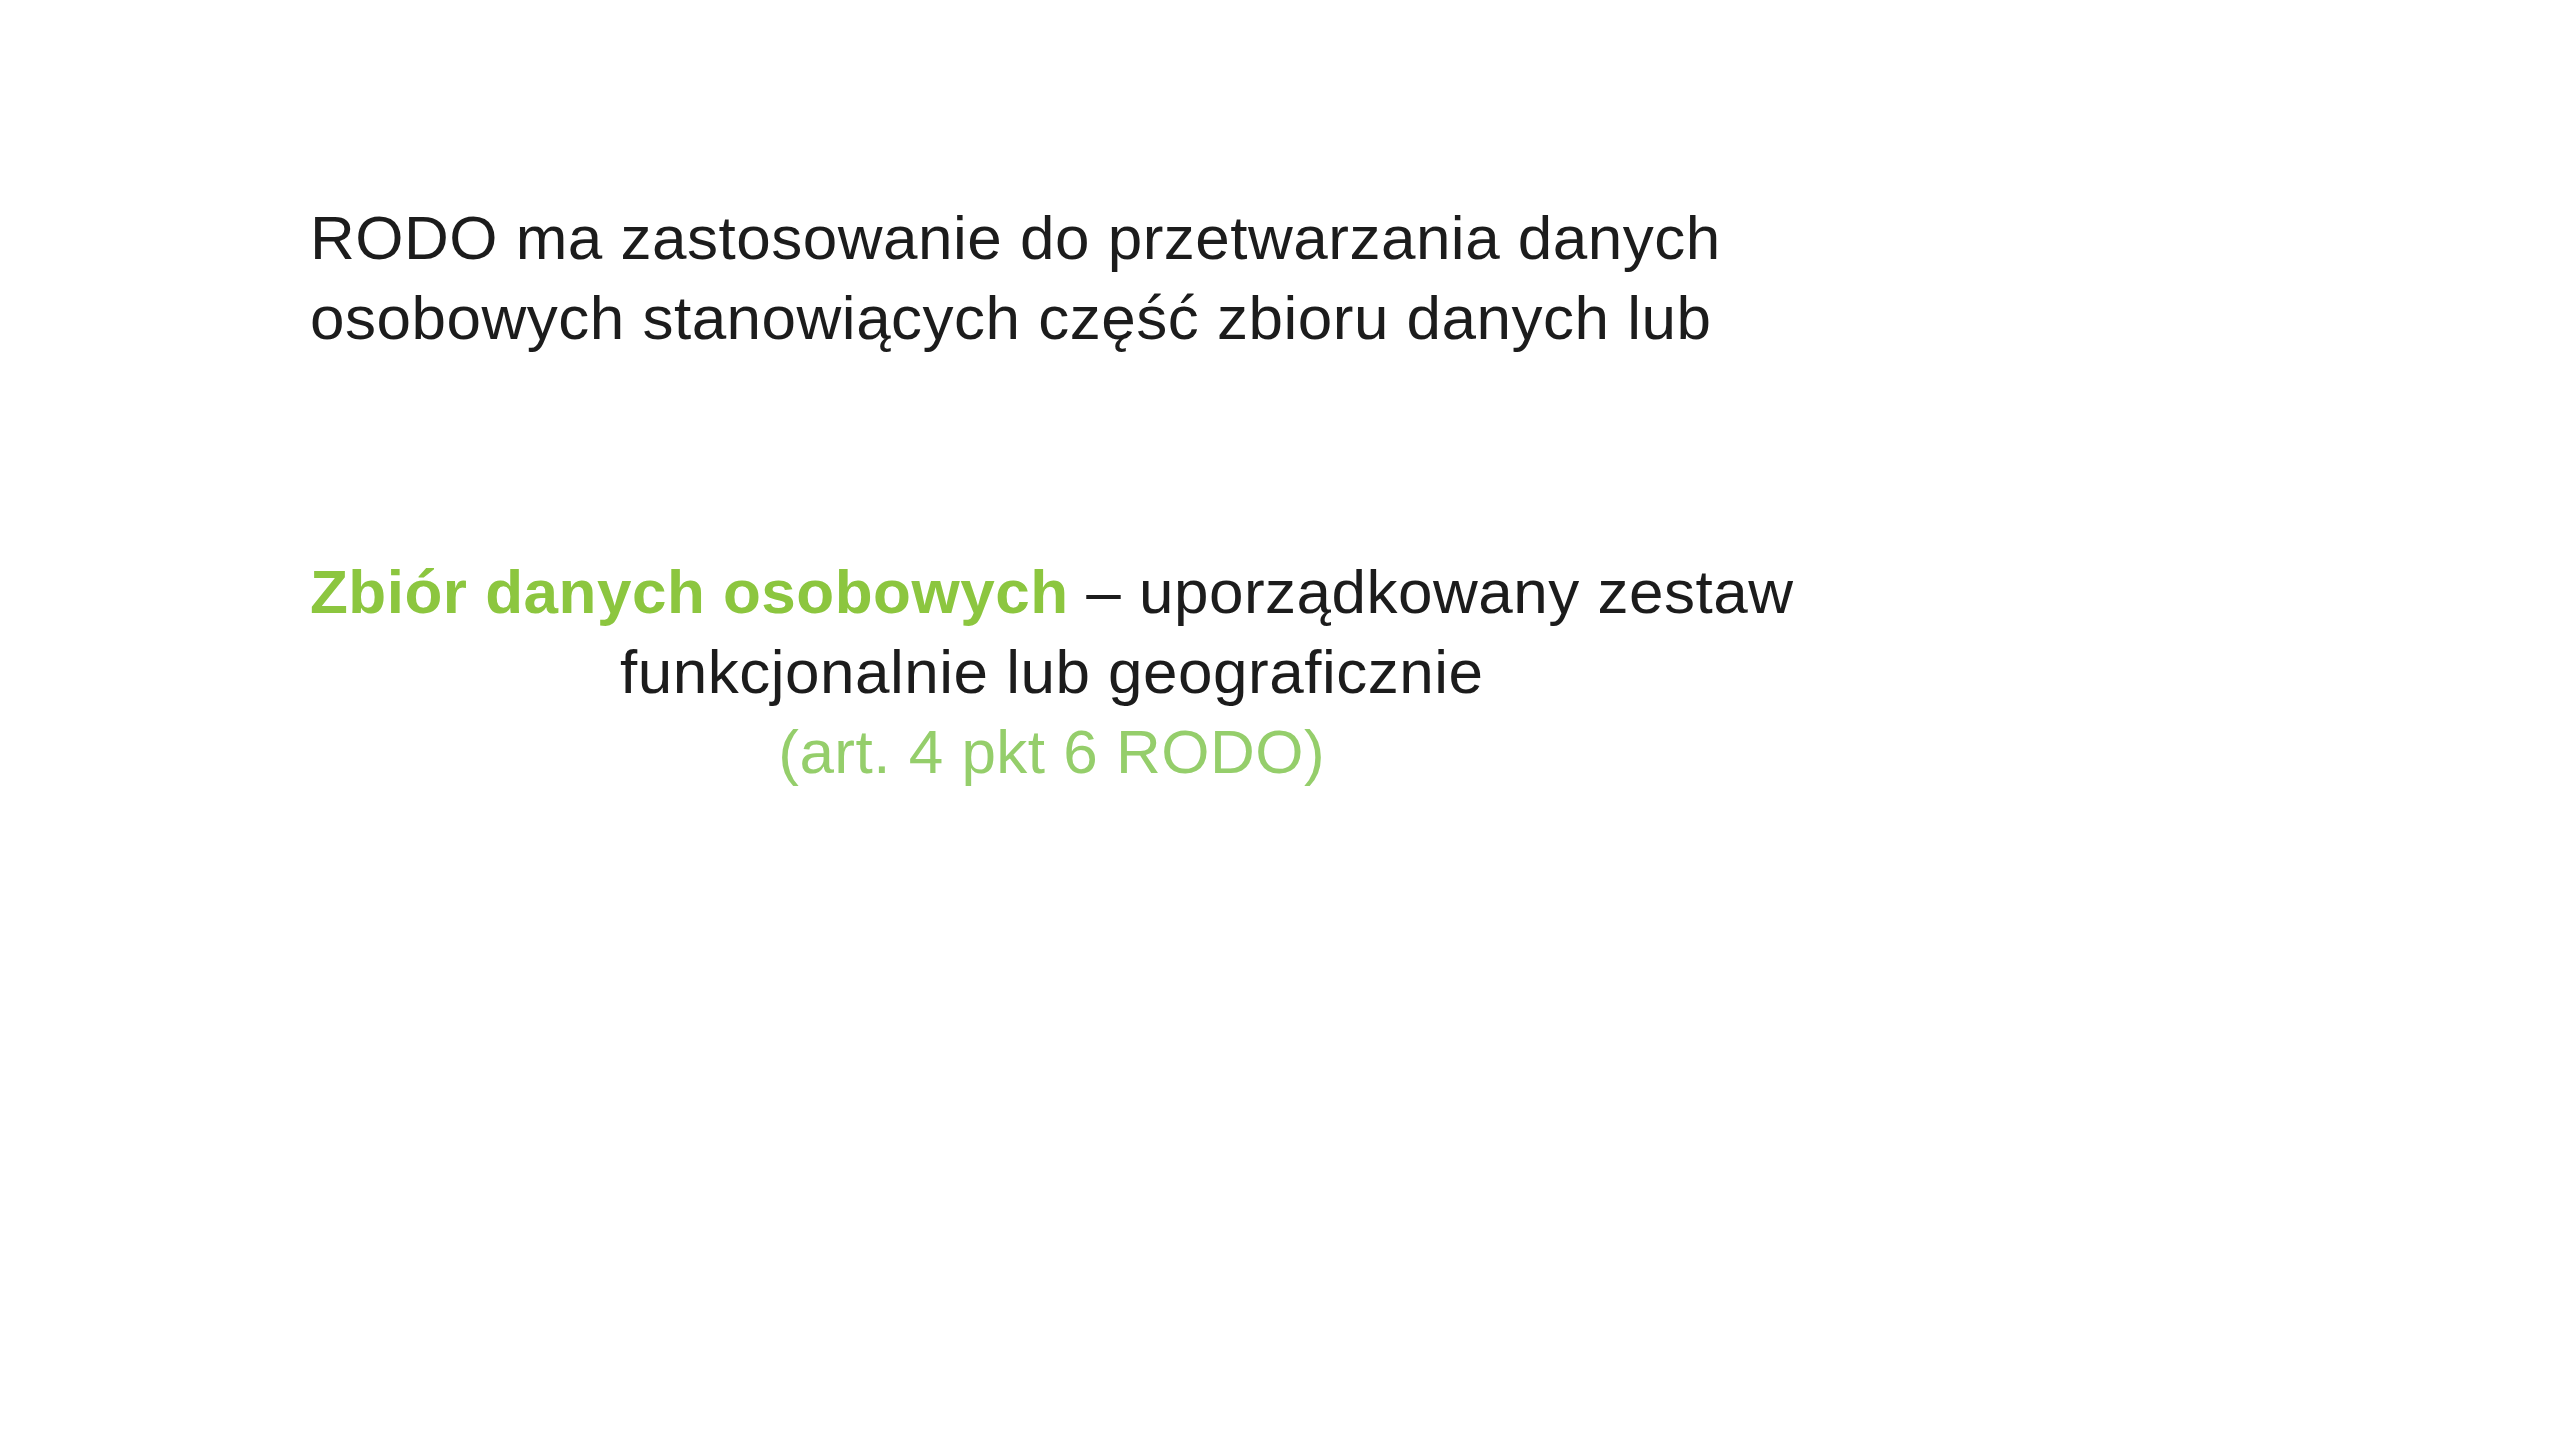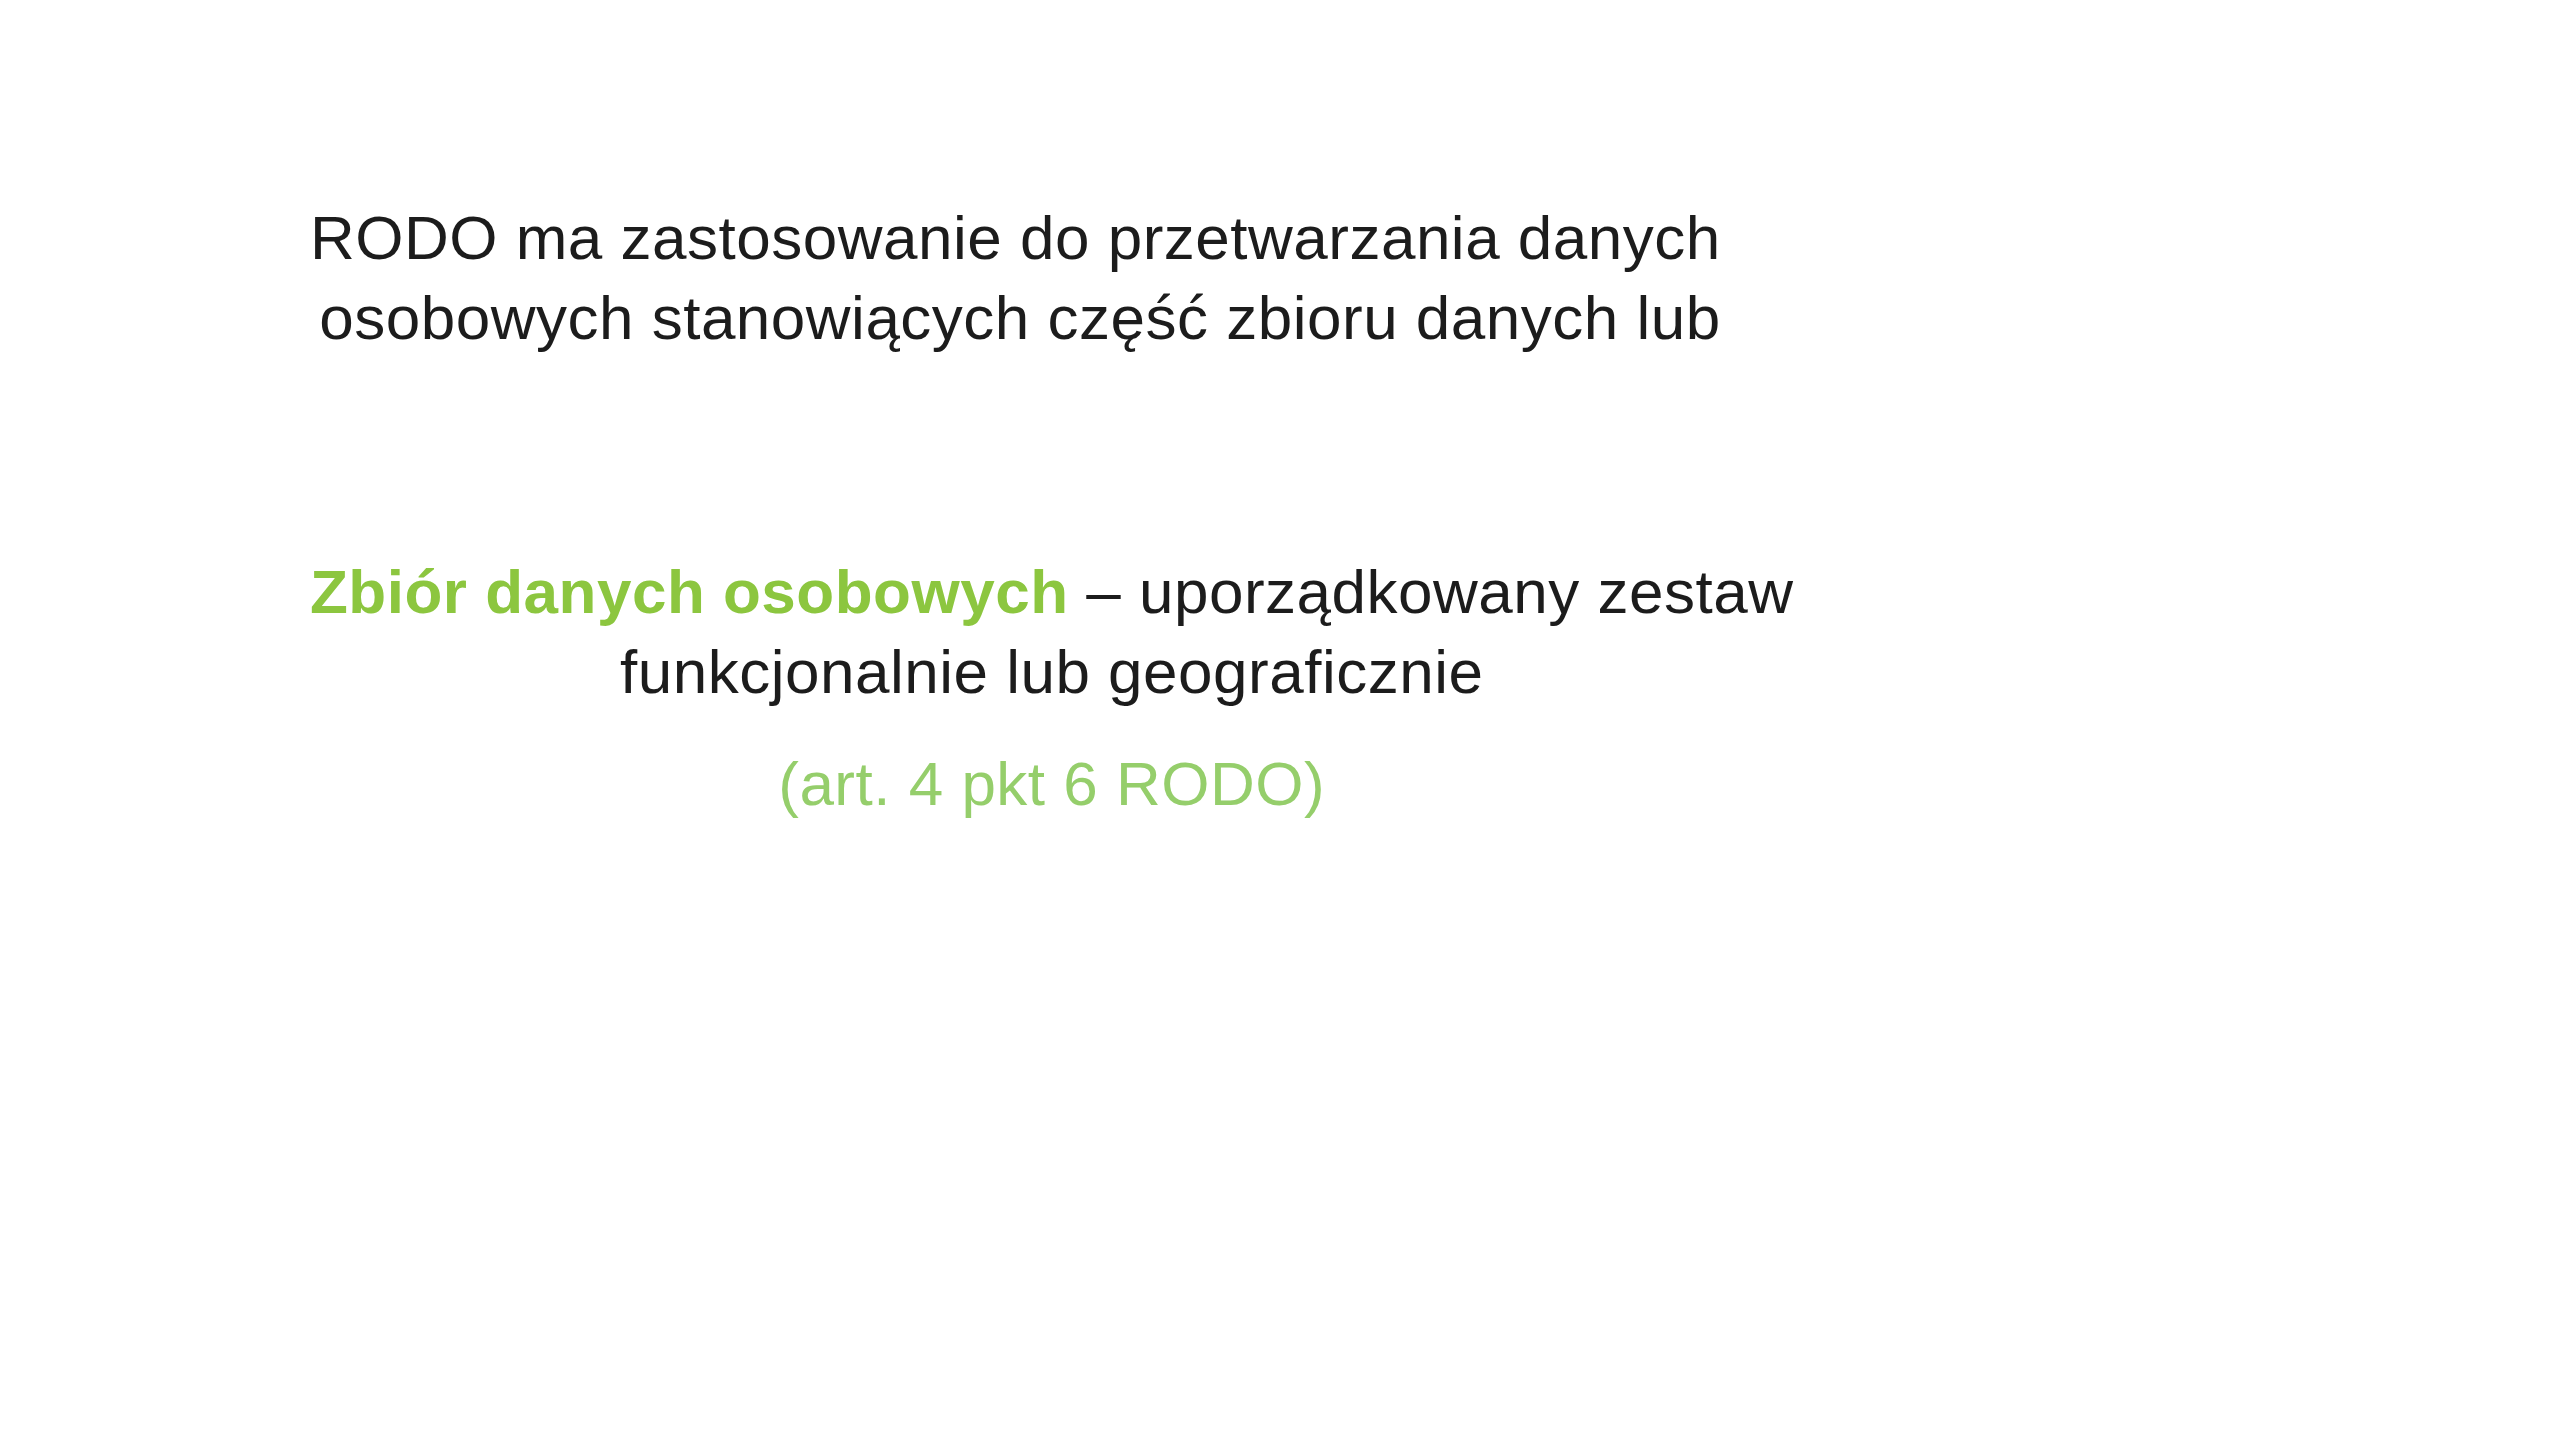--- a/index.html
+++ b/index.html
@@ -17,30 +17,29 @@
     overflow: hidden;
   }
   .textblock {
     position: absolute;
     left: 310px;
     font-size: 62px;
     line-height: 80px;
     letter-spacing: 0.5px;
     white-space: nowrap;
   }
-  .intro-block { top: 198px; text-align: right; }
+  .intro-block { top: 198px; }
   .definition-block { top: 552px; text-align: center; }
   .line { display: block; }
   .term {
     font-weight: 700;
     color: var(--accent-green, #8CC63F);
   }
   .citation {
     color: var(--citation-green, #95CE6B);
-    margin-top: 32px;
   }
 </style>
 </head>
 <body>
 
 <div class="slide">
 
   <div class="textblock intro-block">
     <span class="line">RODO ma zastosowanie do przetwarzania danych</span>
     <span class="line">osobowych stanowiących część zbioru danych lub</span>

